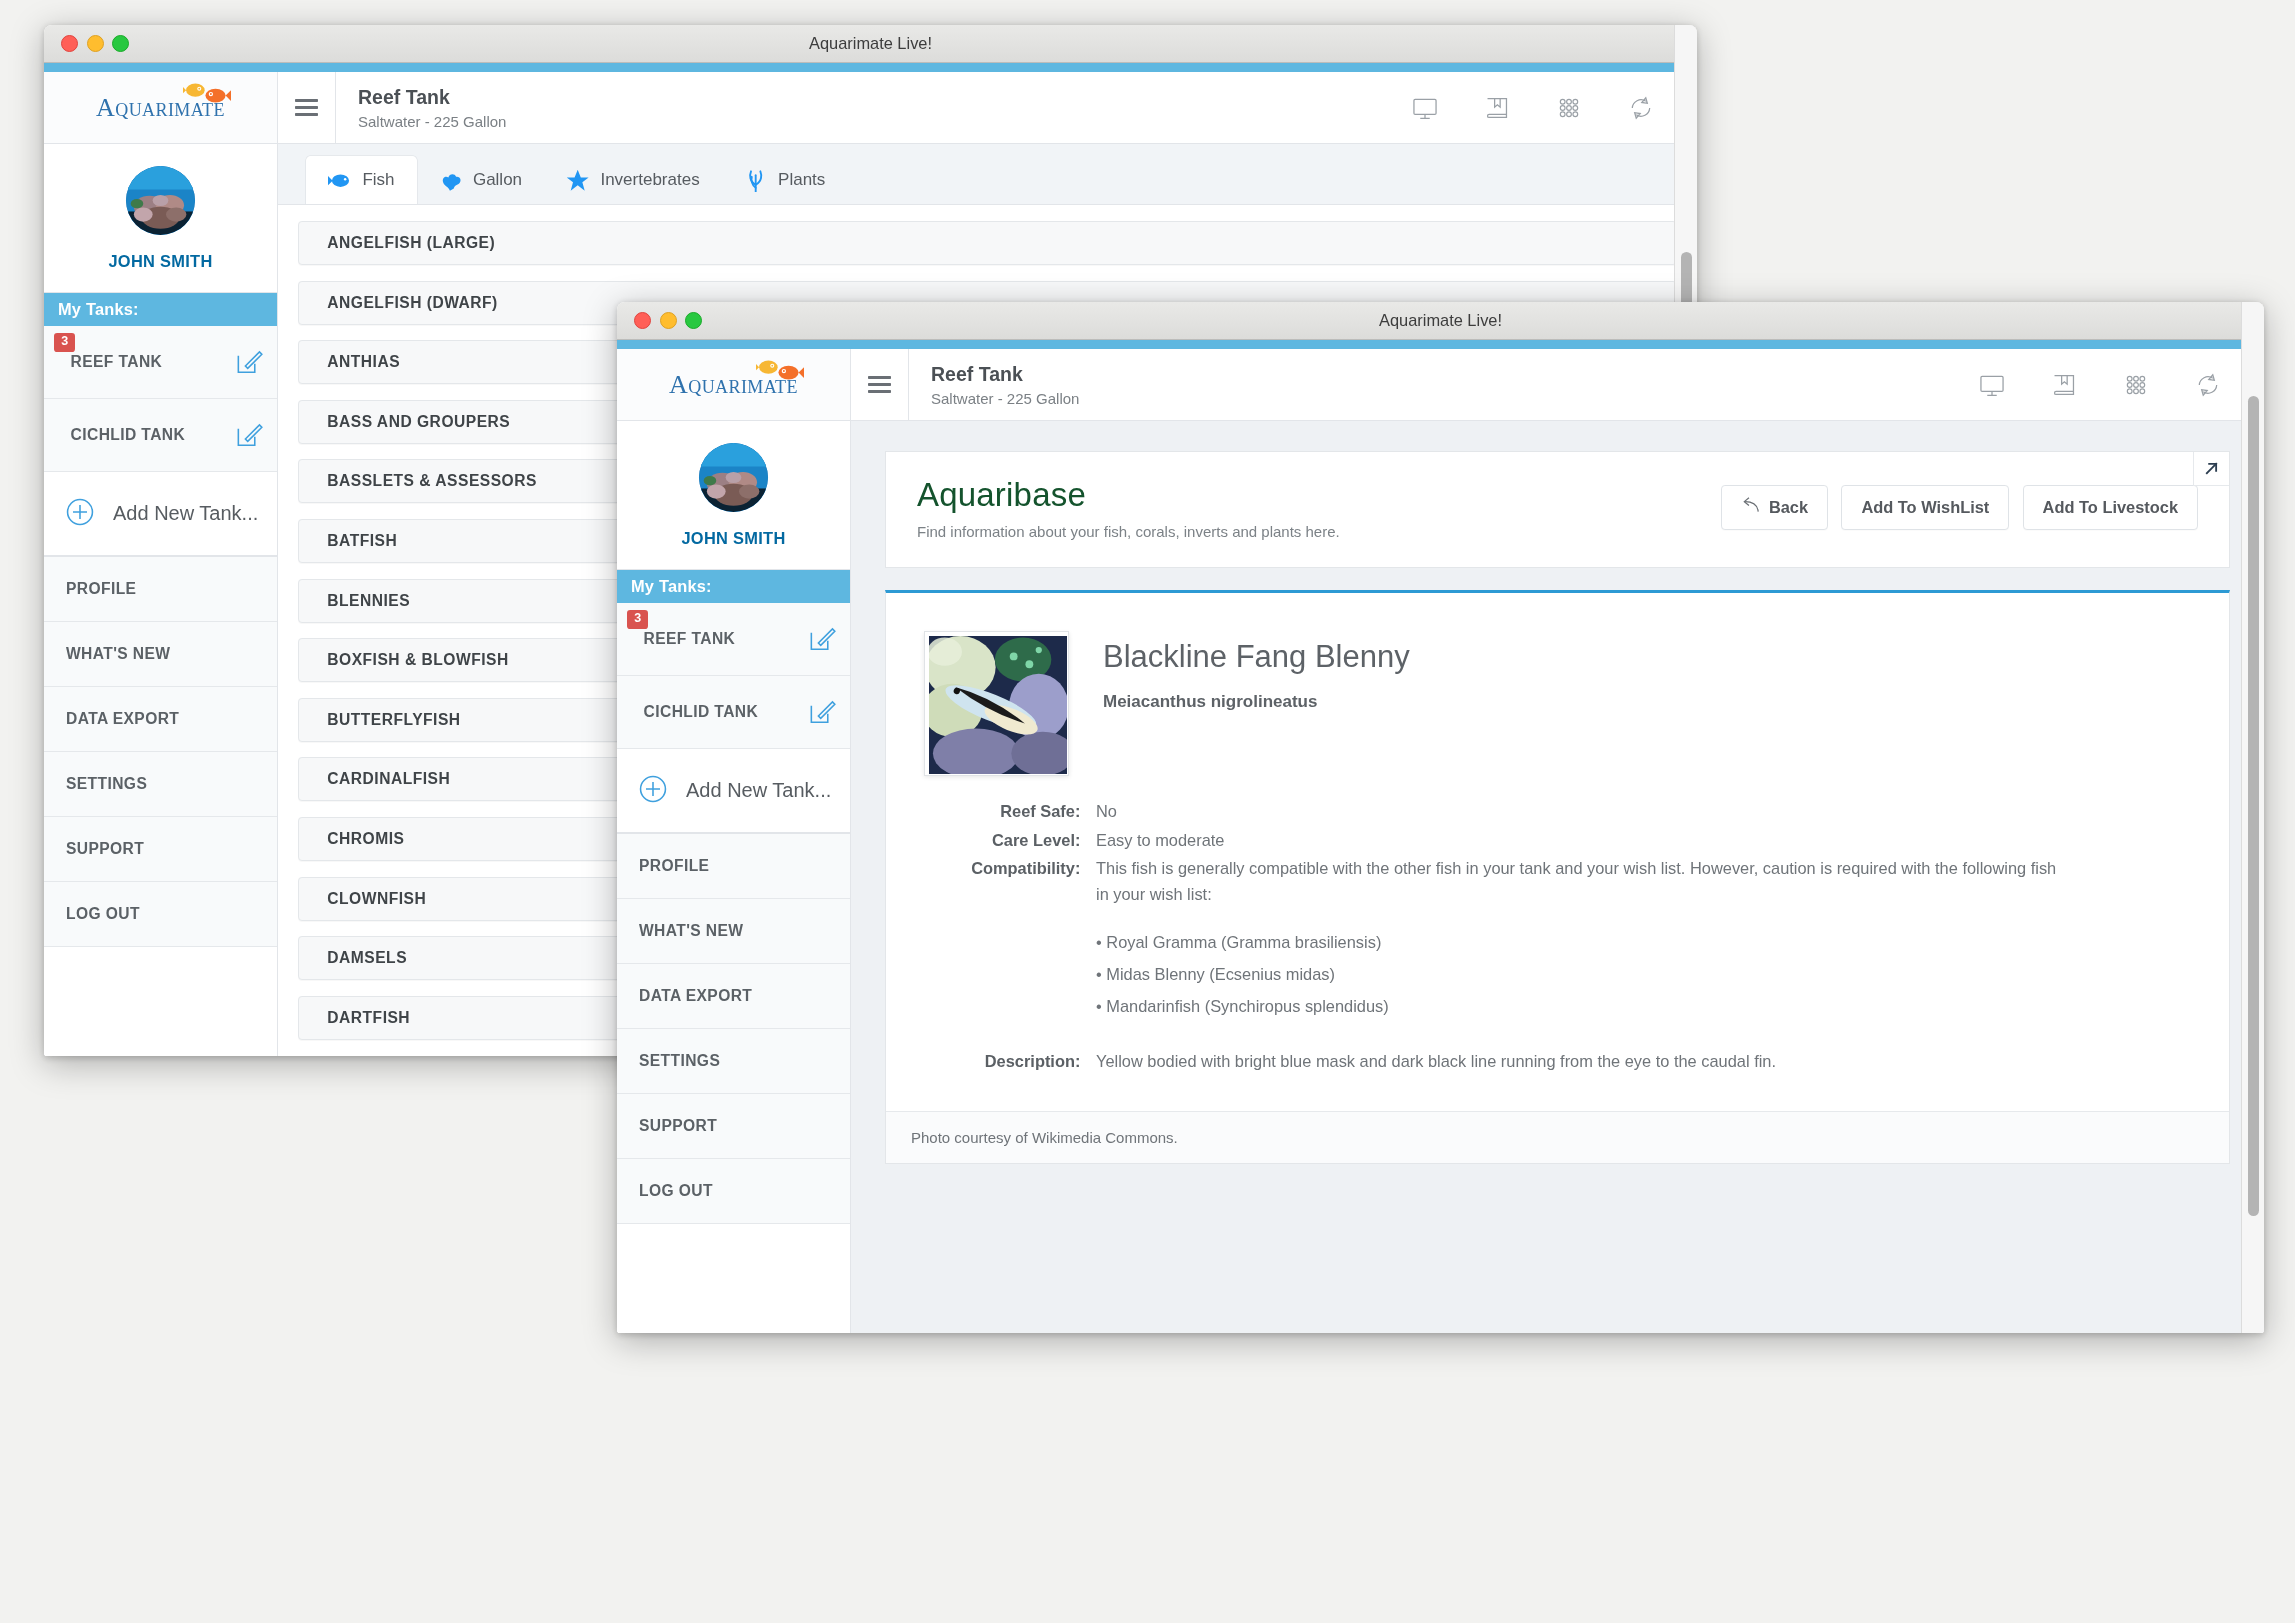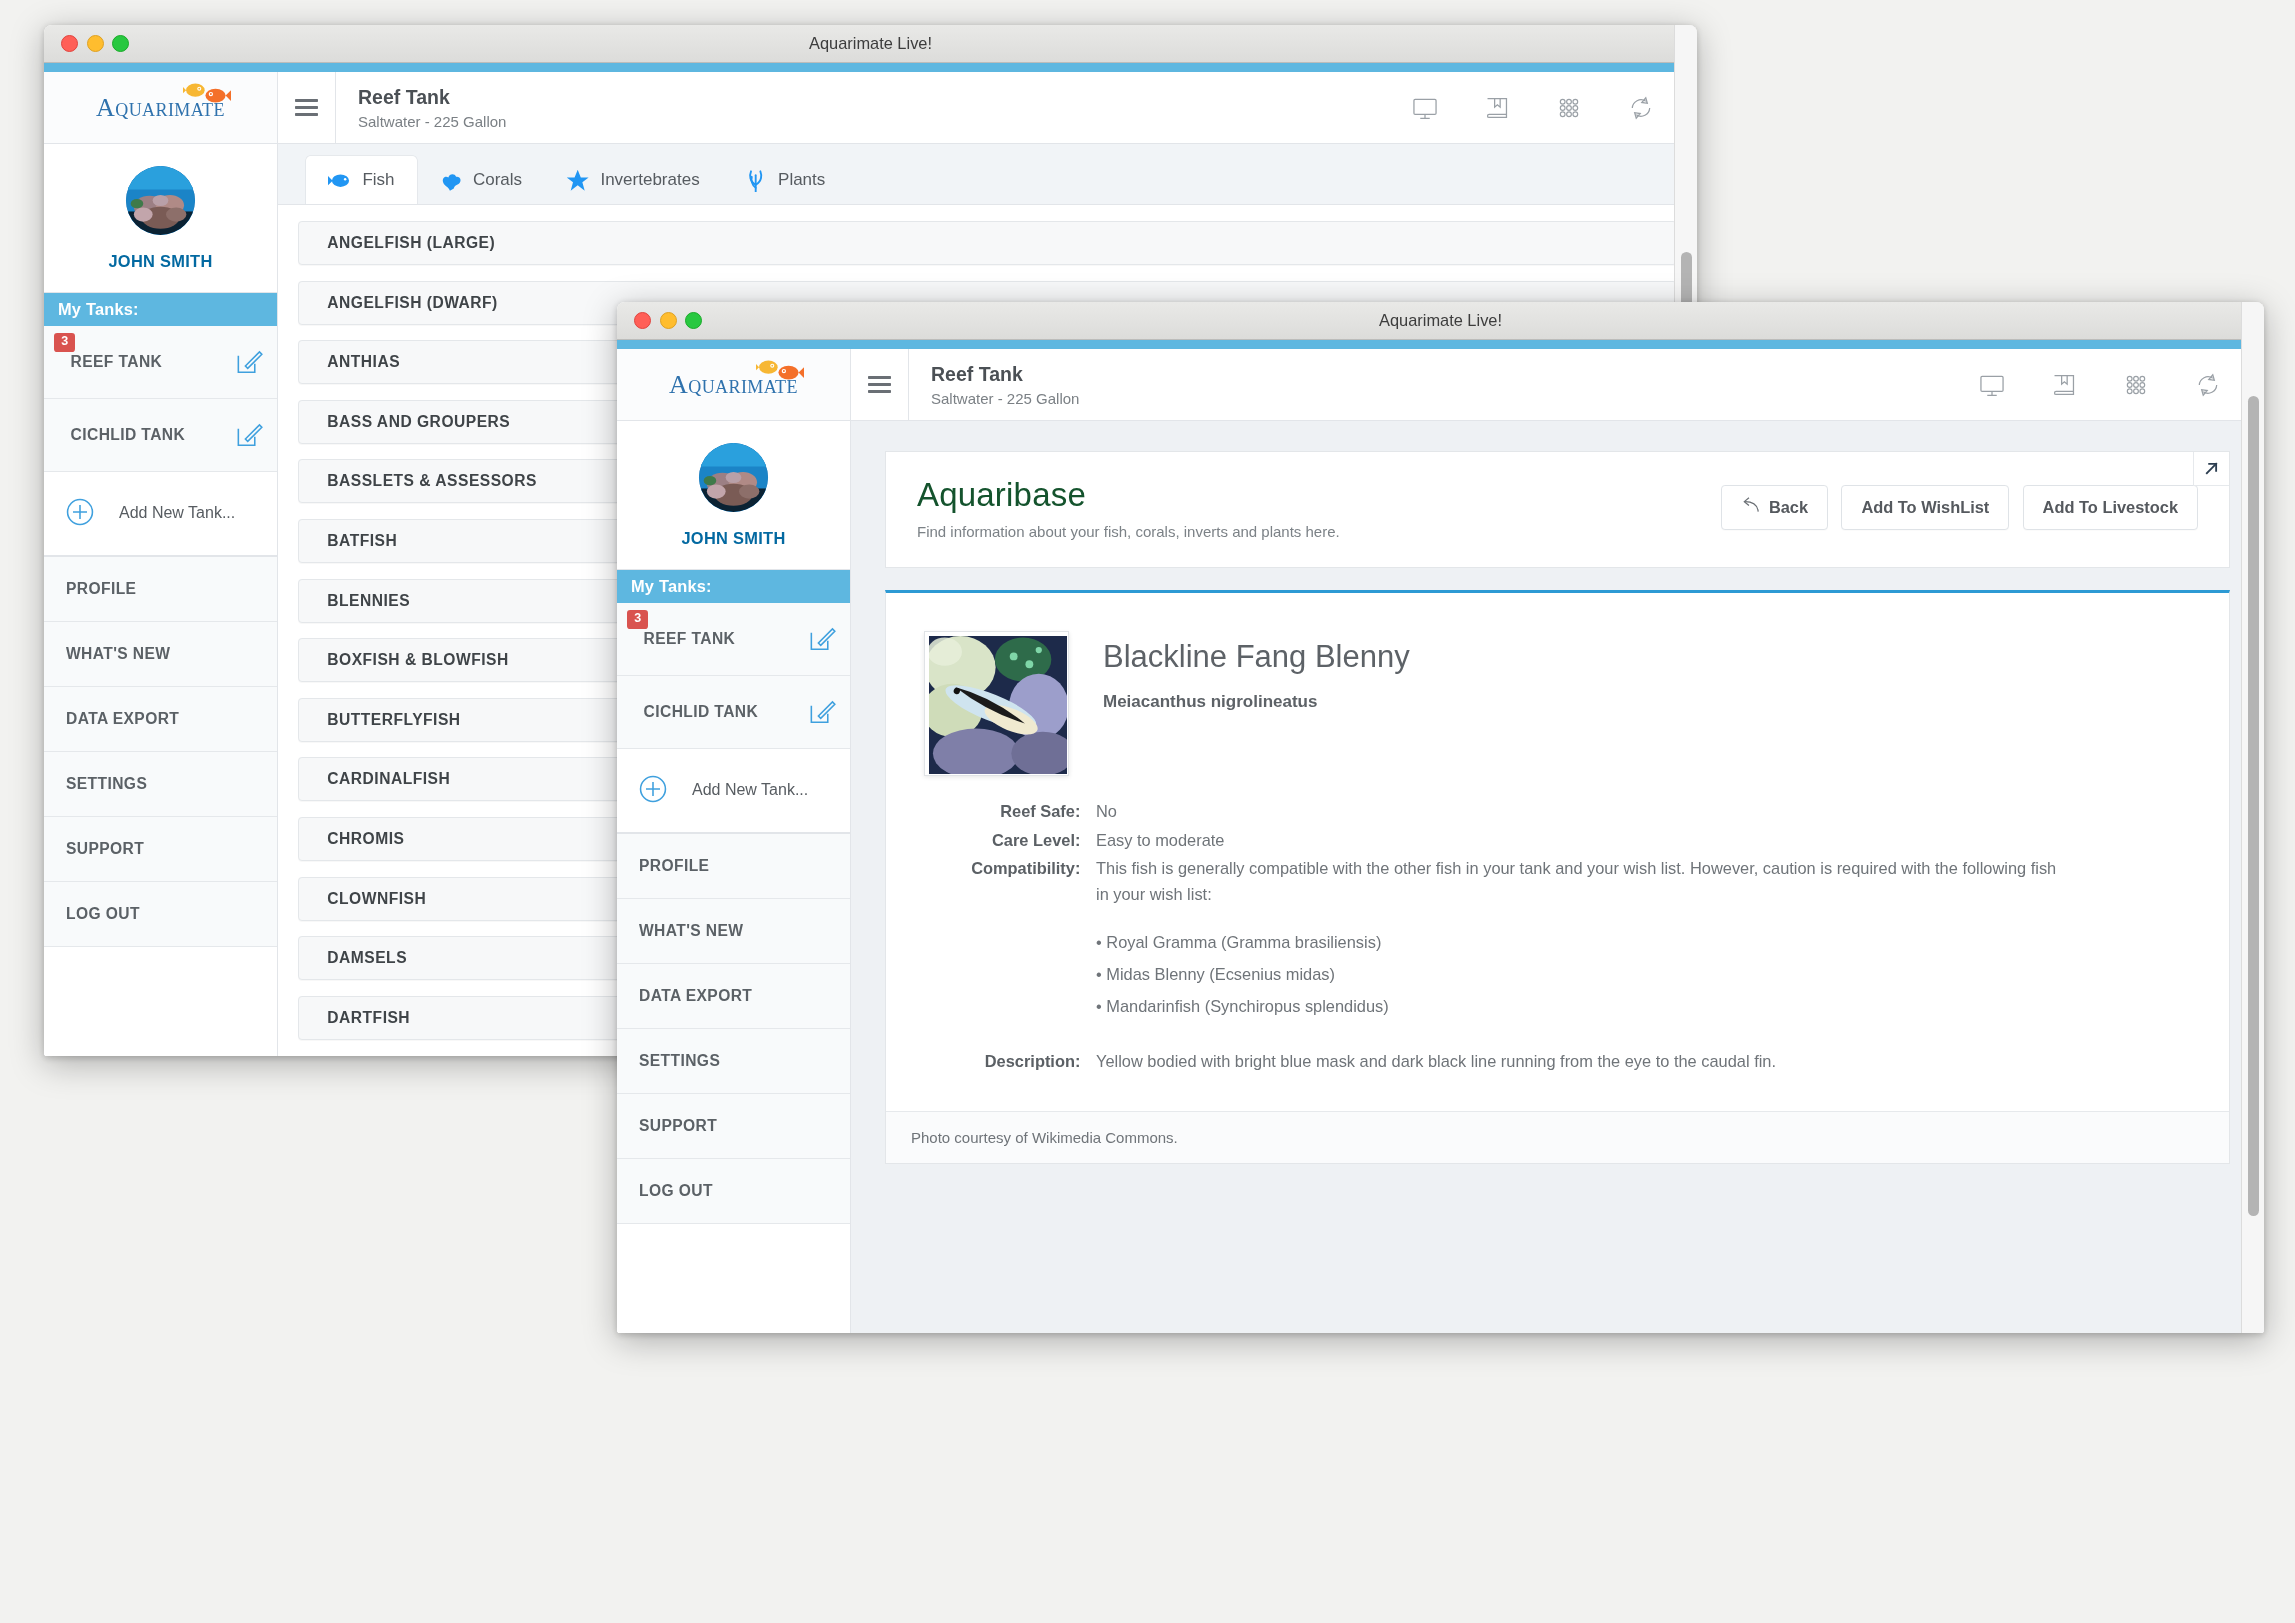--- a/index.html
+++ b/index.html
@@ -99,21 +99,21 @@
     font-size: 12.5px; font-weight: bold;
     border-radius: 3.1px; padding: 1.6px 7px; line-height: 1.25;
   }
   .edit-icon { width: 26.6px; height: 26.6px; flex: 0 0 26.6px; }
 
   .addtank {
     height: 84px; display: flex; align-items: center;
     padding: 0 14px 0 22px; background: #fff;
     border-bottom: 0.8px solid #e2e5e9;
   }
-  .addtank-label { font-size: 16px; color: #575c61; margin-left: 25px; }
+  .addtank-label { font-size: 20px; color: #575c61; margin-left: 19px; }
 
   .navlist { border-top: 0.8px solid #e2e5e9; }
   .navitem {
     height: 65px; display: flex; align-items: center;
     padding: 0 0 0 22px;
     font-size: 15.6px; font-weight: bold; color: #5b6166; letter-spacing: 0.4px;
     background: #f8fafb;
     border-bottom: 0.8px solid #e5e8eb;
   }
   .sidebar-tail { flex: 1 1 auto; background: #fff; }
@@ -401,21 +401,21 @@
               </svg>
           </span>
           <span>Fish</span>
         </div>
         <div class="tab">
           <span class="tab-icon">
             <svg width="23.4" height="23.4" viewBox="0 0 30 30" fill="#2196f3">
                 <path d="M14 28 c-2-6 -8-6 -9-12 c-1-5 4-8 7-5 c1-5 8-6 10-1 c4-1 7 3 5 7 c-2 4 -7 3 -8 8 z"></path>
               </svg>
           </span>
-          <span>Corals</span>
+          <span>Gallon</span>
         </div>
         <div class="tab">
           <span class="tab-icon">
             <svg width="23.4" height="23.4" viewBox="0 0 30 30" fill="#2196f3">
                 <polygon points="15,1 19,11 29,11 21,17 24,28 15,21 6,28 9,17 1,11 11,11"></polygon>
               </svg>
           </span>
           <span>Invertebrates</span>
         </div>
         <div class="tab">

